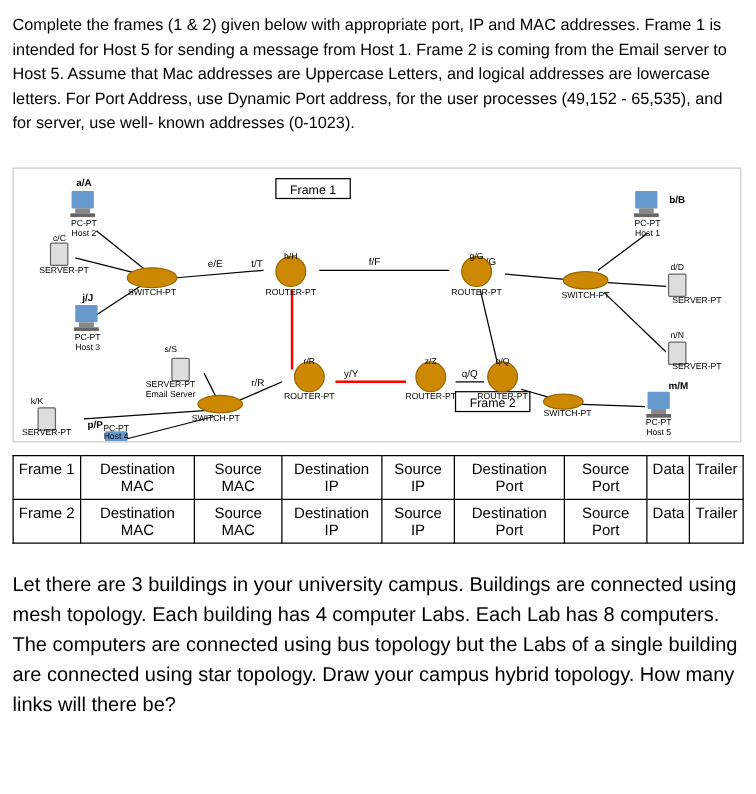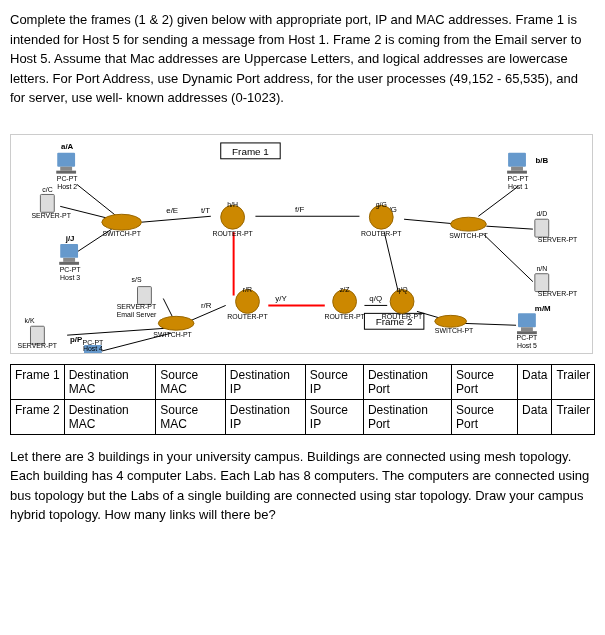--- a/index.html
+++ b/index.html
@@ -35,29 +35,30 @@
     .frames-table {
       width: 100%;
       border-collapse: collapse;
       margin-bottom: 10px;
       font-size: 12px;
     }
     .frames-table td, .frames-table th {
       border: 1px solid #000;
       padding: 3px 4px;
       vertical-align: top;
+      text-align: center;
     }
     .frames-table td:first-child {
       text-align: left;
       white-space: nowrap;
     }
     .bottom-text {
-      font-size: 13px;
+      font-size: 16px;
       line-height: 1.5;
-      margin-top: 12px;
+      margin-top: 22px;
     }
   </style>
 </head>
 <body>
 
 <p class="intro-text">Complete the frames (1 &amp; 2) given below with appropriate port, IP and MAC addresses. Frame 1 is intended for Host 5 for sending a message from Host 1. Frame 2 is coming from the Email server to Host 5. Assume that Mac addresses are Uppercase Letters, and logical addresses are lowercase letters. For Port Address, use Dynamic Port address, for the user processes (49,152 - 65,535), and for server, use well- known addresses (0-1023).</p>
 
 <div class="network-diagram">
   <svg viewBox="0 0 583 220" xmlns="http://www.w3.org/2000/svg" font-family="Arial" font-size="9">
 

